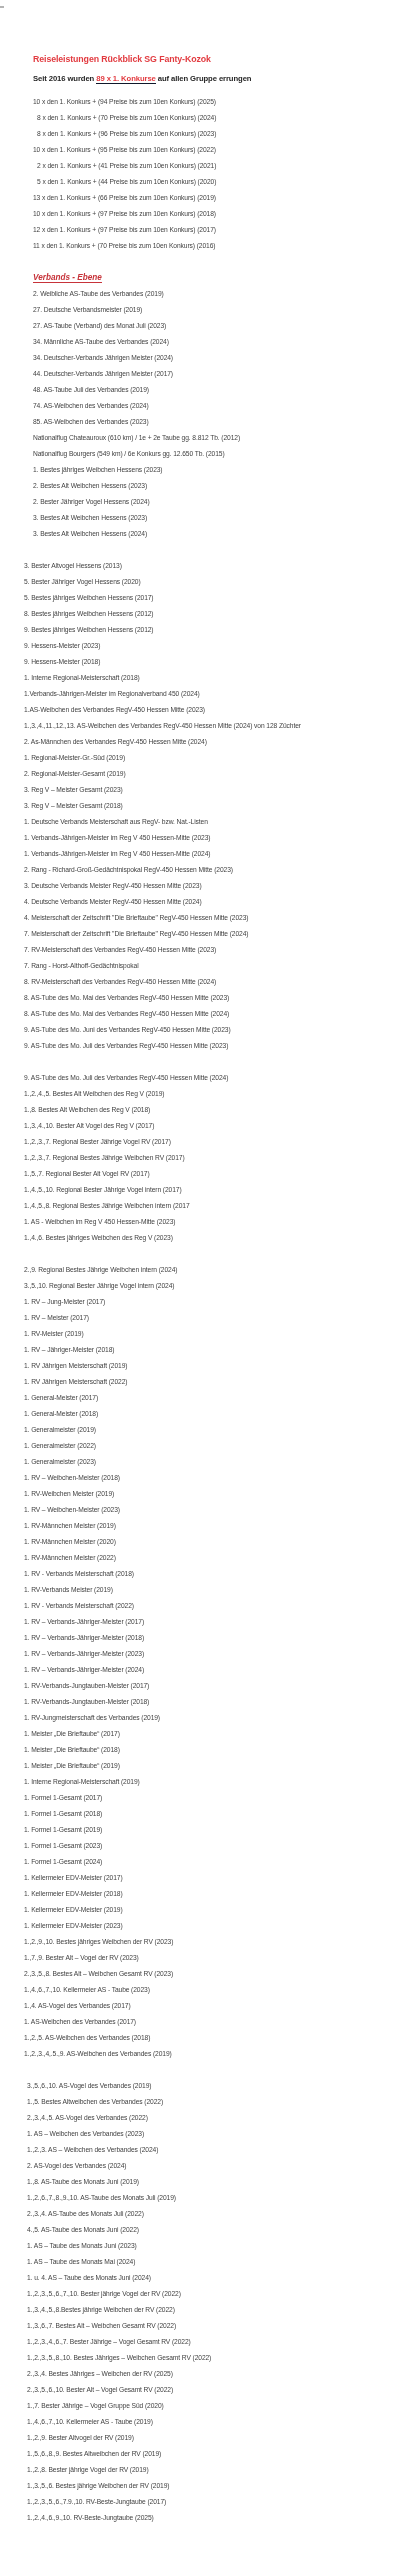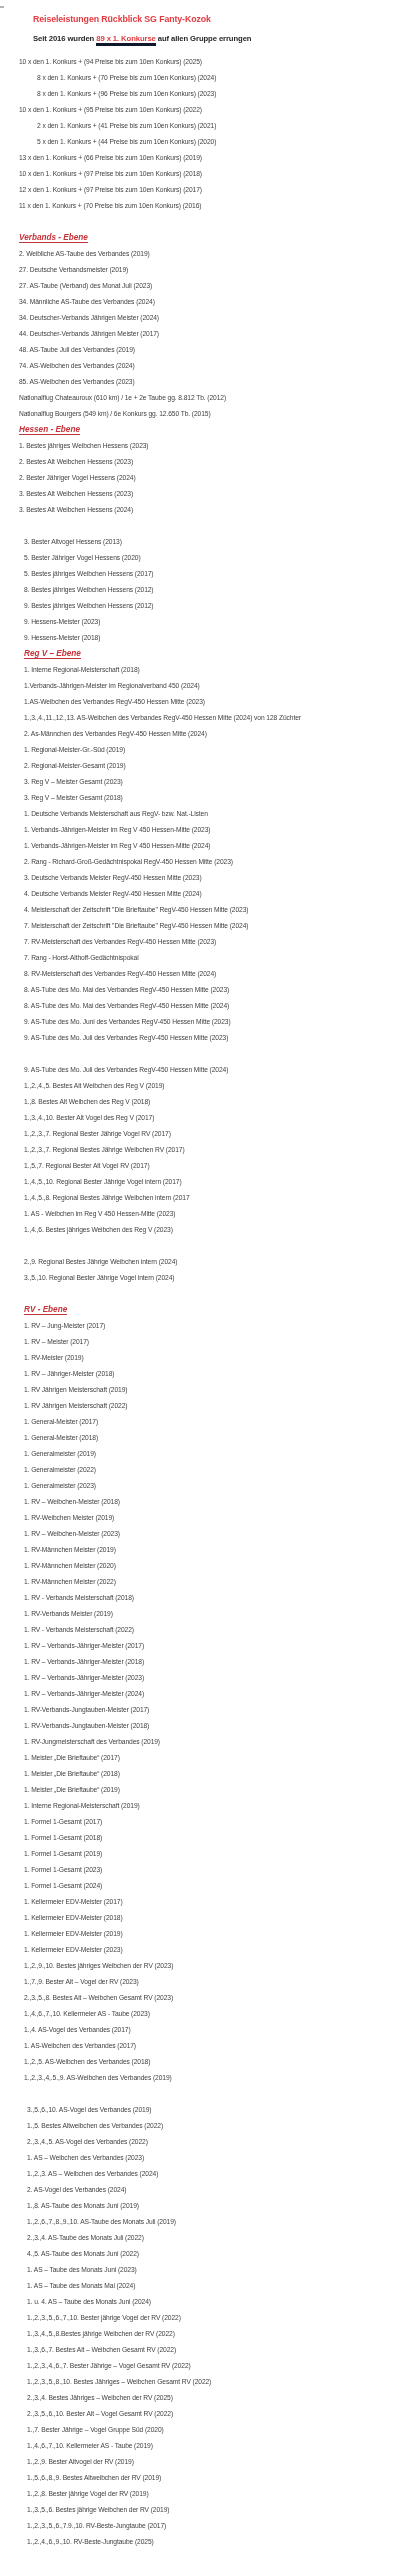--- a/index.html
+++ b/index.html
@@ -1,36 +1,36 @@
 <!DOCTYPE html>
 <html style="font-size:8.2px"><head>
 <meta charset="utf-8">
 <style>
   html,body{margin:0;padding:0;}
   body{
     width:412px;height:2748px;background:#ffffff;overflow:hidden;position:relative;
     font-family:"Liberation Sans","DejaVu Sans",sans-serif;
   }
-  .doc{padding-top:14.4px;}
+  .doc{padding-top:14.4px;margin-top:40px;}
   h1.title{
     margin:0;padding-left:33px;font-size:8.8px;line-height:10.3px;font-weight:bold;
     letter-spacing:-0.1px;color:#e23b40;white-space:nowrap;
   }
   .intro{
     margin:9.3px 0 0 0;padding-left:33px;font-size:7.7px;line-height:10.3px;font-weight:bold;
     letter-spacing:-0.1px;color:#262626;white-space:nowrap;
   }
-  .intro .hl{color:#e23b40;border-bottom:3px solid #0f172a;padding-bottom:0.5px;}
+  .intro .hl{color:#e23b40;border-bottom:1px solid #0f172a;padding-bottom:0.5px;}
   #content{margin-top:9.3px;}
   .line{
     height:16px;line-height:16px;font-size:6.7px;color:#3f3f3f;
     letter-spacing:-0.1px;white-space:nowrap;
   }
   .line.gap{margin-top:16px;}
-  .ind-a{padding-left:19px;}
+  .ind-a{padding-left:33px;}
   .ind-a2{padding-left:37px;}
   .ind-b{padding-left:24px;}
   .ind-c{padding-left:27px;}
   .line.heading .hd{
     font-size:8.2px;font-weight:bold;font-style:italic;color:#c7333a;
     border-bottom:1px solid #c7333a;padding-bottom:0.5px;letter-spacing:0;
   }
   .artifact{position:absolute;background:#b3b3b3;}
   .artifact.tl{left:0;top:6.2px;width:4.1px;height:2.1px;}
 </style>
@@ -56,34 +56,32 @@
       <div class="line ind-a">27. Deutsche Verbandsmeister (2019)</div>
       <div class="line ind-a">27. AS-Taube (Verband) des Monat Juli (2023)</div>
       <div class="line ind-a">34. Männliche AS-Taube des Verbandes (2024)</div>
       <div class="line ind-a">34. Deutscher-Verbands Jährigen Meister (2024)</div>
       <div class="line ind-a">44. Deutscher-Verbands Jährigen Meister (2017)</div>
       <div class="line ind-a">48. AS-Taube Juli des Verbandes (2019)</div>
       <div class="line ind-a">74. AS-Weibchen des Verbandes (2024)</div>
       <div class="line ind-a">85. AS-Weibchen des Verbandes (2023)</div>
       <div class="line ind-a">Nationalflug Chateauroux (610 km) / 1e + 2e Taube gg. 8.812 Tb. (2012)</div>
       <div class="line ind-a">Nationalflug Bourgers (549 km) / 6e Konkurs gg. 12.650 Tb. (2015)</div>
-      <div class="line heading ind-a"><span class="hd">Hessen - Ebene</span></div>
       <div class="line ind-a">1. Bestes jähriges Weibchen Hessens (2023)</div>
       <div class="line ind-a">2. Bestes Alt Weibchen Hessens (2023)</div>
       <div class="line ind-a">2. Bester Jähriger Vogel Hessens (2024)</div>
       <div class="line ind-a">3. Bestes Alt Weibchen Hessens (2023)</div>
       <div class="line ind-a">3. Bestes Alt Weibchen Hessens (2024)</div>
       <div class="line ind-b gap">3. Bester Altvogel Hessens (2013)</div>
       <div class="line ind-b">5. Bester Jähriger Vogel Hessens (2020)</div>
       <div class="line ind-b">5. Bestes jähriges Weibchen Hessens (2017)</div>
       <div class="line ind-b">8. Bestes jähriges Weibchen Hessens (2012)</div>
       <div class="line ind-b">9. Bestes jähriges Weibchen Hessens (2012)</div>
       <div class="line ind-b">9. Hessens-Meister (2023)</div>
       <div class="line ind-b">9. Hessens-Meister (2018)</div>
-      <div class="line heading ind-b"><span class="hd">Reg V – Ebene</span></div>
       <div class="line ind-b">1. Interne Regional-Meisterschaft (2018)</div>
       <div class="line ind-b">1.Verbands-Jährigen-Meister im Regionalverband 450 (2024)</div>
       <div class="line ind-b">1.AS-Weibchen des Verbandes RegV-450 Hessen Mitte (2023)</div>
       <div class="line ind-b">1.,3.,4.,11.,12.,13. AS-Weibchen des Verbandes RegV-450 Hessen Mitte (2024) von 128 Züchter</div>
       <div class="line ind-b">2. As-Männchen des Verbandes RegV-450 Hessen Mitte (2024)</div>
       <div class="line ind-b">1. Regional-Meister-Gr.-Süd (2019)</div>
       <div class="line ind-b">2. Regional-Meister-Gesamt (2019)</div>
       <div class="line ind-b">3. Reg V – Meister Gesamt (2023)</div>
       <div class="line ind-b">3. Reg V – Meister Gesamt (2018)</div>
       <div class="line ind-b">1. Deutsche Verbands Meisterschaft aus RegV- bzw. Nat.-Listen</div>
@@ -107,21 +105,20 @@
       <div class="line ind-b">1.,3.,4.,10. Bester Alt Vogel des Reg V (2017)</div>
       <div class="line ind-b">1.,2.,3.,7. Regional Bester Jährige Vogel RV (2017)</div>
       <div class="line ind-b">1.,2.,3.,7. Regional Bestes Jährige Weibchen RV (2017)</div>
       <div class="line ind-b">1.,5.,7. Regional Bester Alt Vogel RV (2017)</div>
       <div class="line ind-b">1.,4.,5.,10. Regional Bester Jährige Vogel intern (2017)</div>
       <div class="line ind-b">1.,4.,5.,8. Regional Bestes Jährige Weibchen intern (2017</div>
       <div class="line ind-b">1. AS - Weibchen im Reg V 450 Hessen-Mitte (2023)</div>
       <div class="line ind-b">1.,4.,6. Bestes jähriges Weibchen des Reg V (2023)</div>
       <div class="line ind-b gap">2.,9. Regional Bestes Jährige Weibchen intern (2024)</div>
       <div class="line ind-b">3.,5.,10. Regional Bester Jährige Vogel intern (2024)</div>
-      <div class="line heading ind-b gap"><span class="hd">RV - Ebene</span></div>
       <div class="line ind-b">1. RV – Jung-Meister (2017)</div>
       <div class="line ind-b">1. RV – Meister (2017)</div>
       <div class="line ind-b">1. RV-Meister (2019)</div>
       <div class="line ind-b">1. RV – Jähriger-Meister (2018)</div>
       <div class="line ind-b">1. RV Jährigen Meisterschaft (2019)</div>
       <div class="line ind-b">1. RV Jährigen Meisterschaft (2022)</div>
       <div class="line ind-b">1. General-Meister (2017)</div>
       <div class="line ind-b">1. General-Meister (2018)</div>
       <div class="line ind-b">1. Generalmeister (2019)</div>
       <div class="line ind-b">1. Generalmeister (2022)</div>

